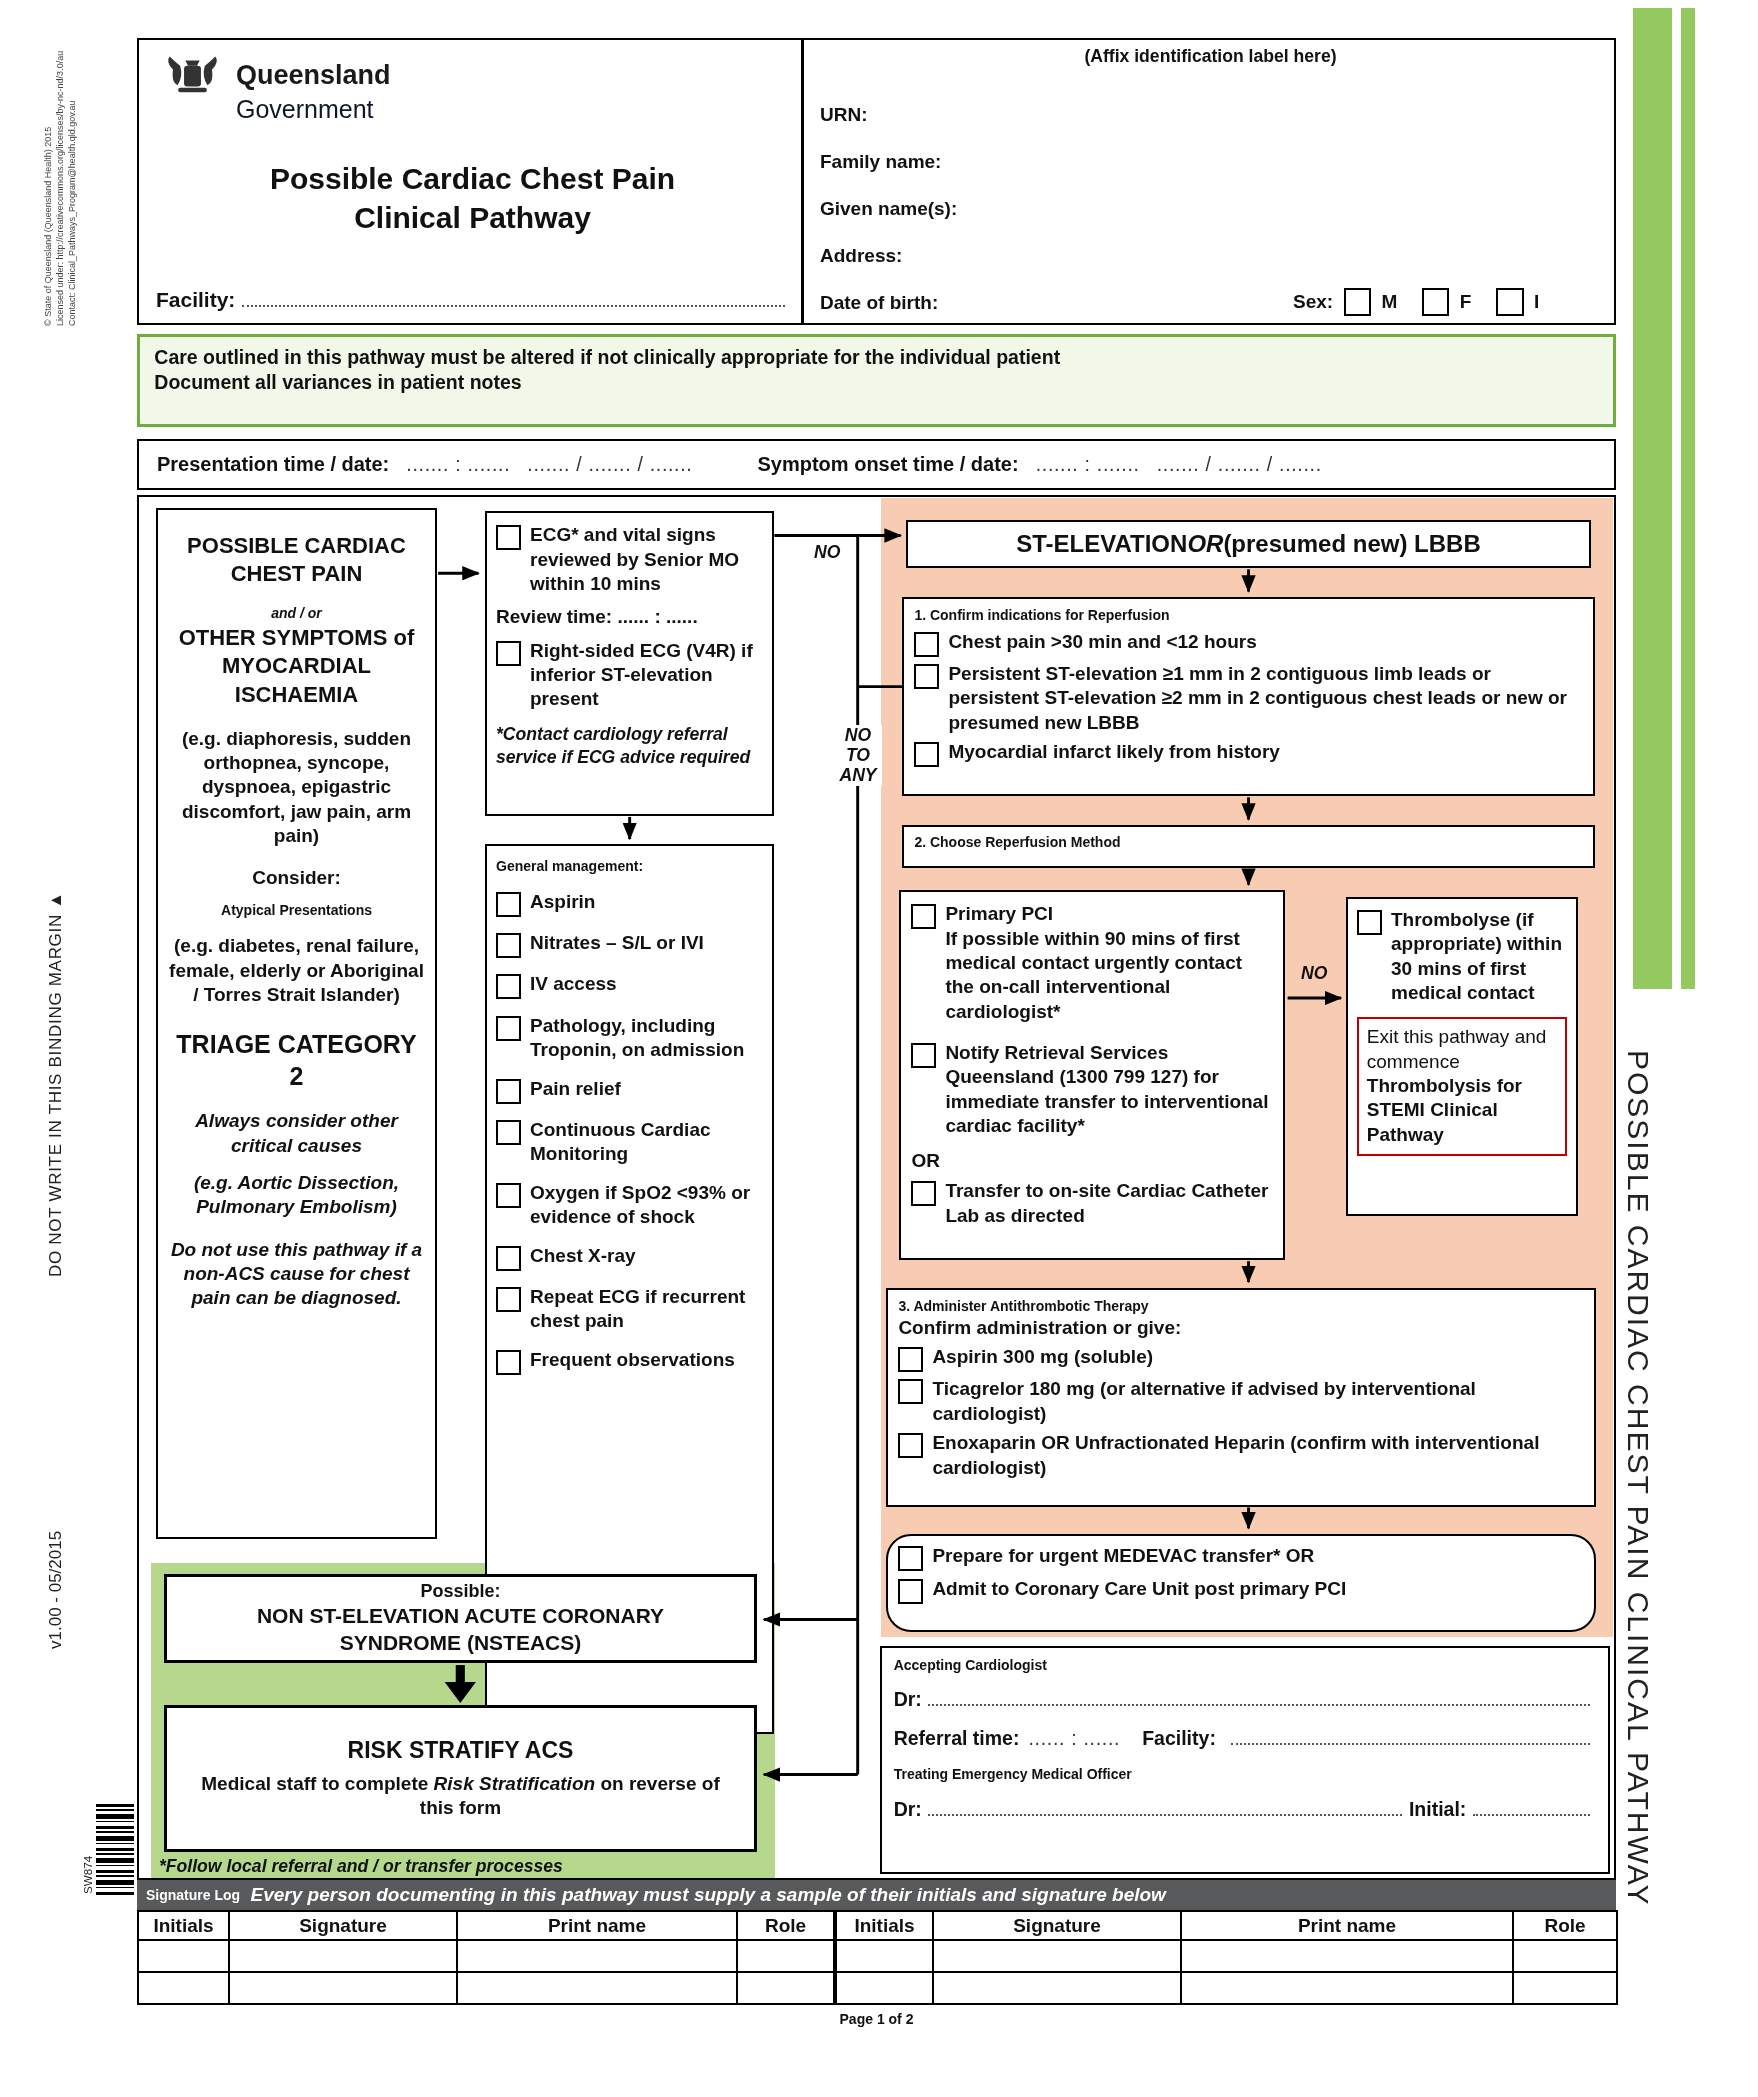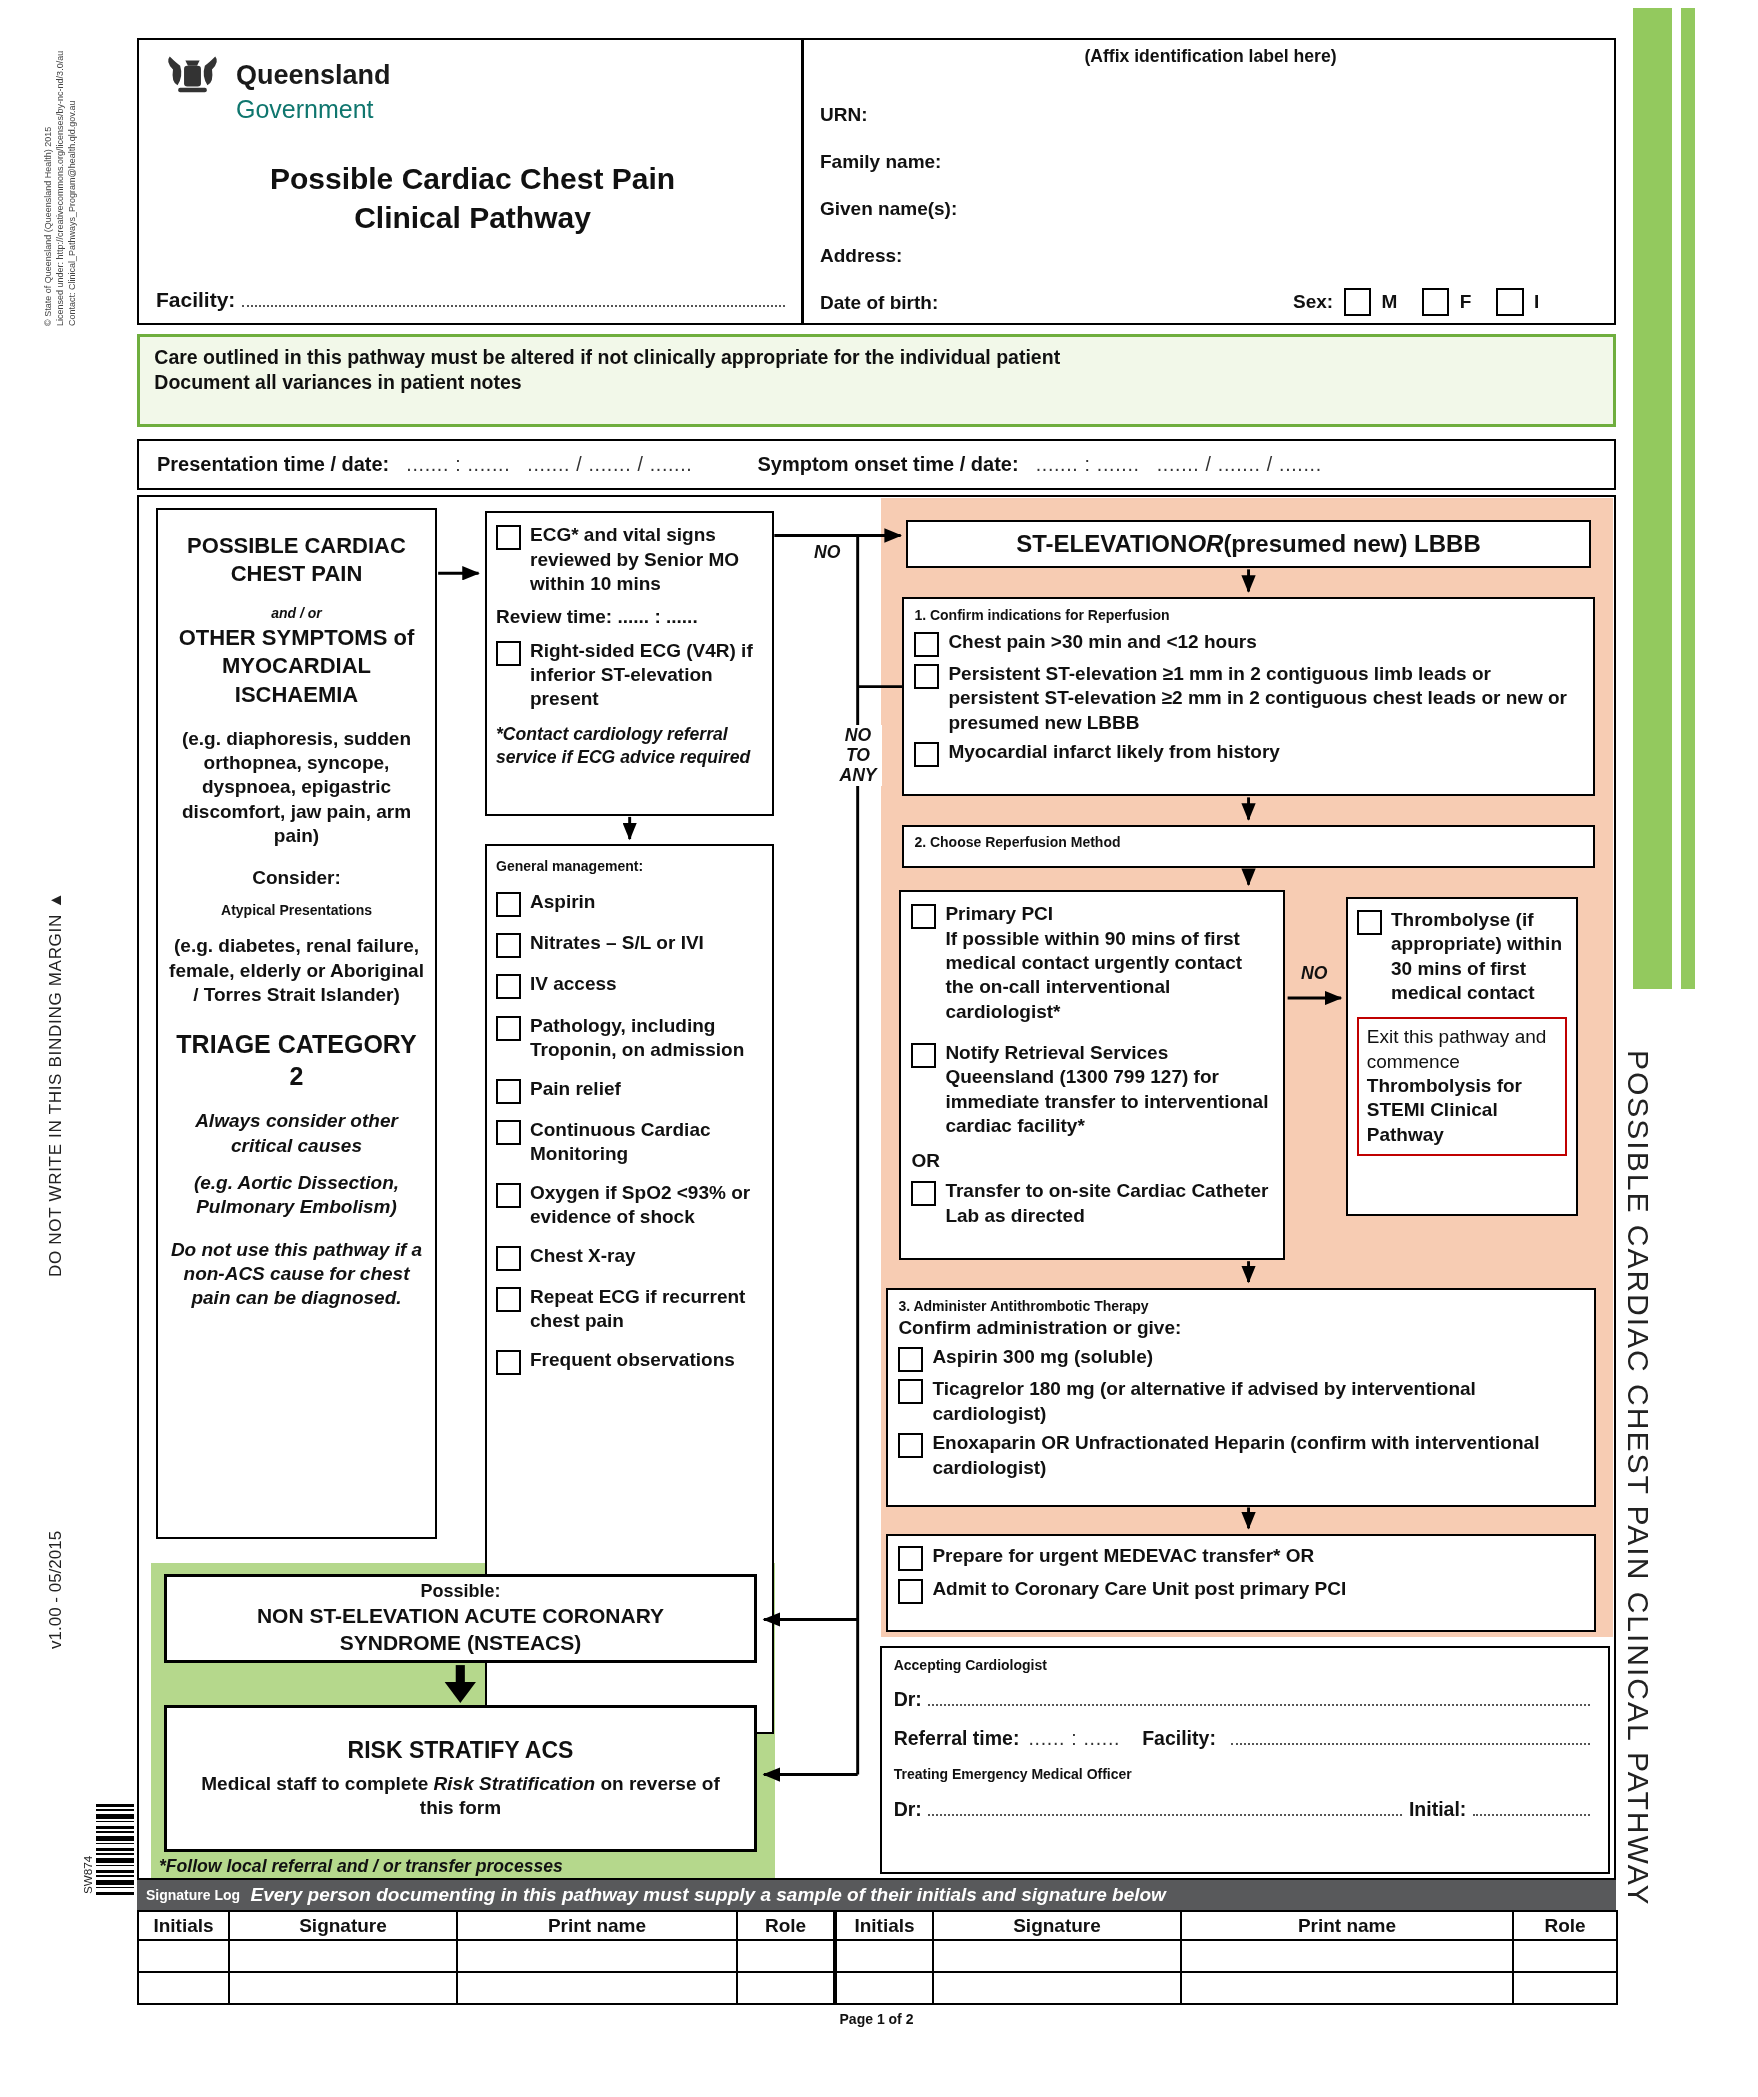--- a/index.html
+++ b/index.html
@@ -57,21 +57,21 @@
   <div class="a" style="left:160px;top:55px;z-index:2;">
     <svg width="65" height="59" viewBox="0 0 100 90">
       <path d="M20 22 Q8 10 15 2 Q25 12 31 16 Q36 32 27 46 Q17 42 20 22" fill="#333"></path>
       <path d="M80 22 Q92 10 85 2 Q75 12 69 16 Q64 32 73 46 Q83 42 80 22" fill="#333"></path>
       <rect x="37" y="16" width="26" height="32" rx="5" fill="#333"></rect>
       <path d="M39 8 h22 l-4 8 h-14 z" fill="#333"></path>
       <rect x="28" y="50" width="44" height="7" rx="3" fill="#333"></rect>
     </svg>
   </div>
   <div class="a f42" style="left:236px;top:60px;z-index:2;color:#1a1a1a;">Queensland</div>
-  <div class="a f38 w4" style="left:236px;top:95px;z-index:2;color:#0f766e;">Government</div>
+  <div class="a f38 w4" style="left:236px;top:95px;z-index:2;color:#0f172a;">Government</div>
 
   <div class="a f46" style="left:150px;top:162px;width:645px;text-align:center;z-index:2;">Possible Cardiac Chest Pain</div>
   <div class="a f46" style="left:150px;top:201px;width:645px;text-align:center;z-index:2;">Clinical Pathway</div>
 
   <div class="a" style="left:156px;top:288px;width:635px;display:flex;align-items:baseline;z-index:2;">
     <span class="f32">Facility:</span>
     <span class="dotfill"></span>
   </div>
 
   <div class="a f27" style="left:808px;top:46px;width:805px;text-align:center;z-index:2;">(Affix identification label here)</div>
@@ -243,21 +243,21 @@
     <div class="ck" style="margin-top:5.2px;">
         <span class="cb"></span>
         <span>Ticagrelor 180 mg (or alternative if advised by interventional cardiologist)</span>
       </div>
     <div class="ck" style="margin-top:5.2px;">
         <span class="cb"></span>
         <span>Enoxaparin OR Unfractionated Heparin (confirm with interventional cardiologist)</span>
       </div>
   </div>
 
-  <div class="a bx flowbox lh f29" style="left:886px;top:1534px;width:710px;height:98px;padding:7.8px 10.4px;">
+  <div class="a bx flowbox lh f29" style="left:886px;top:1534px;width:710px;height:98px;padding:7.8px 10.4px;border-radius:25px;">
     <div class="ck" style="margin-top:0;">
         <span class="cb"></span>
         <span>Prepare for urgent MEDEVAC transfer* OR</span>
       </div>
     <div class="ck" style="margin-top:6.5px;">
         <span class="cb"></span>
         <span>Admit to Coronary Care Unit post primary PCI</span>
       </div>
   </div>
 

